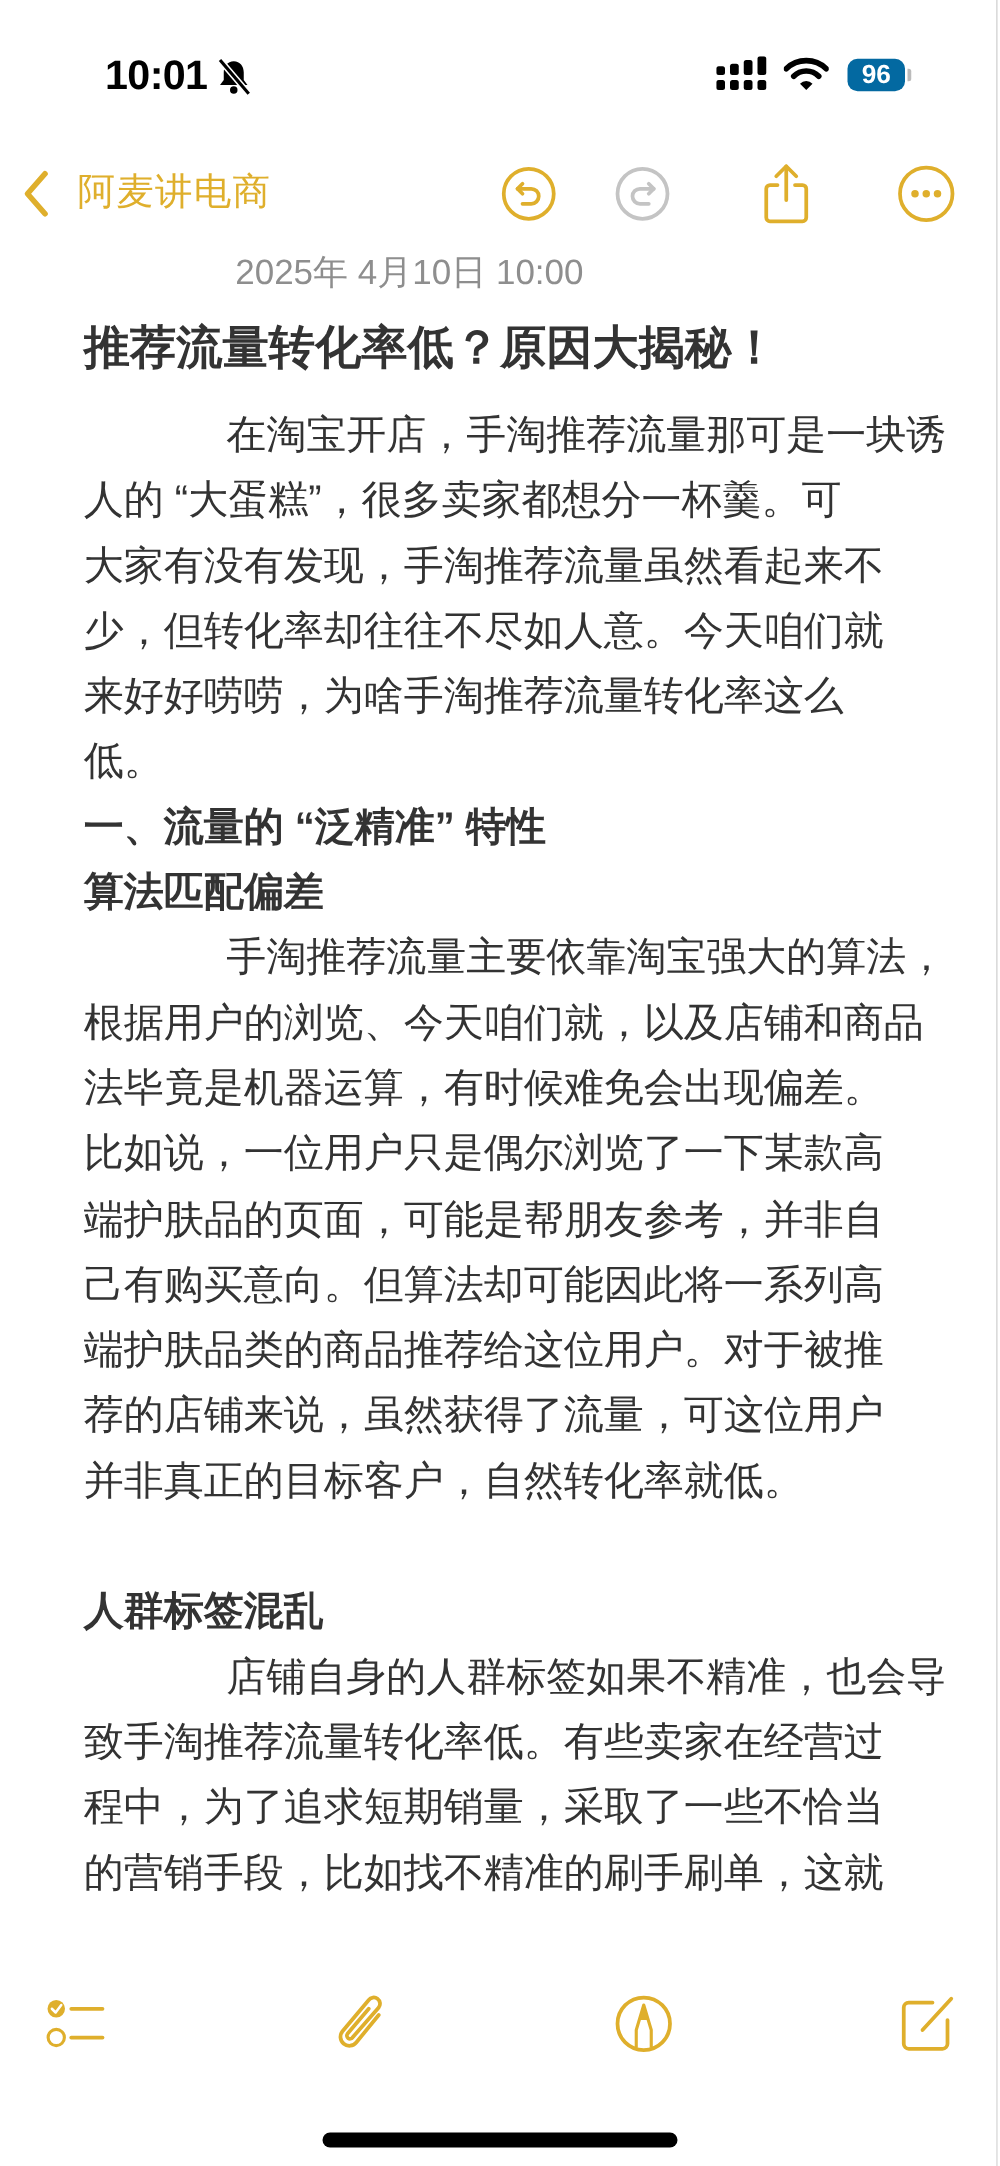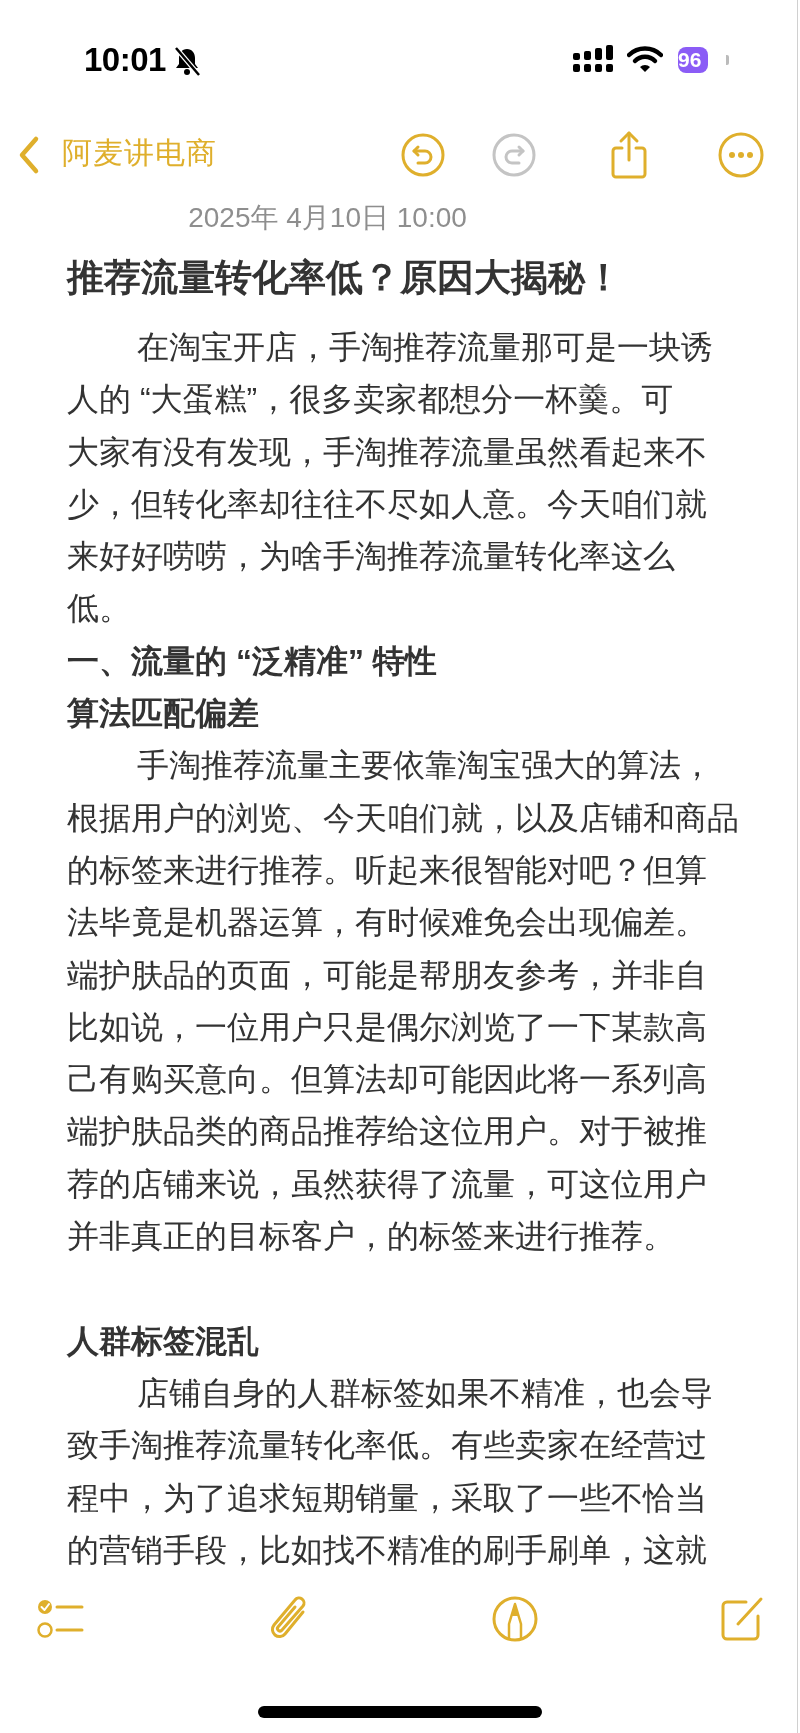--- a/index.html
+++ b/index.html
@@ -9,38 +9,38 @@
     font-family: "Liberation Sans", "DejaVu Sans", sans-serif;
     color: #333333;
   }
   .edge-line { position: absolute; left: 797px; top: 0; width: 1px; height: 1733px; background: #d0d0d0; }
 
   
   .status-time { position: absolute; left: 84px; top: 40px; font-size: 33px; font-weight: bold; color: #000; letter-spacing: -0.5px; line-height: 40px; }
   .bell { position: absolute; left: 170px; top: 46px; width: 34px; height: 30px; }
   .signal { position: absolute; left: 573px; top: 45px; width: 42px; height: 28px; }
   .wifi { position: absolute; left: 627px; top: 45px; width: 36px; height: 28px; }
-  .battery { position: absolute; left: 678px; top: 47px; width: 30px; height: 26px; background: #8b5cf6; border-radius: 8px; color: #fff; font-size: 21px; font-weight: bold; line-height: 26px; }
+  .battery { position: absolute; left: 678px; top: 47px; width: 46px; height: 26px; background: #0369a1; border-radius: 8px; color: #fff; font-size: 21px; font-weight: bold; text-align: center; line-height: 26px; }
   .battery-nub { position: absolute; left: 726px; top: 55px; width: 3px; height: 10px; background: #bbb; border-radius: 0 2px 2px 0; }
 
   
   .nav-back { position: absolute; left: 14px; top: 133px; height: 44px; display: flex; align-items: flex-start; color: #DFAF2C; cursor: pointer; }
   .nav-back svg { width: 30px; height: 44px; }
   .nav-back-label { font-size: 30px; margin-left: 18px; color: #DFAF2C; letter-spacing: 1px; }
   .nav-icon { position: absolute; top: 130px; width: 50px; height: 50px; cursor: pointer; }
   .nav-icon svg { width: 50px; height: 50px; }
 
   .note-date { position: absolute; left: 0; width: 655px; top: 200px; text-align: center; font-size: 28px; color: #8e8e8e; line-height: 36px; }
 
   
   .note { position: absolute; left: 55px; top: 254px; width: 690px; margin-left: 12px; }
   .line { display: block; font-size: 32px; line-height: 52.3px; white-space: nowrap; color: #333; }
   .title { font-size: 37px; font-weight: bold; line-height: 48px; color: #333; margin-bottom: 19px; white-space: nowrap; }
   .heading { font-weight: bold; }
-  .indent { padding-left: 70px; }
+  .indent { padding-left: 70px; text-align: right; }
   .blank { height: 52.3px; }
 
   
   .fade { position: absolute; left: 0; top: 1568px; width: 797px; height: 165px; background: rgba(255,255,255,0.88); }
   .tool { position: absolute; top: 1594px; width: 50px; height: 50px; cursor: pointer; }
   .tool svg { width: 50px; height: 50px; }
   .home-bar { position: absolute; left: 258px; top: 1706px; width: 284px; height: 12px; background: #000; border-radius: 6px; }
 </style>
 </head>
 <body>
@@ -122,28 +122,27 @@
     <span class="line">来好好唠唠，为啥手淘推荐流量转化率这么</span>
     <span class="line">低。</span>
   </div>
 
   <span class="line heading">一、流量的 “泛精准” 特性</span>
   <span class="line heading">算法匹配偏差</span>
 
   <div>
     <span class="line indent">手淘推荐流量主要依靠淘宝强大的算法，</span>
     <span class="line">根据用户的浏览、今天咱们就，以及店铺和商品</span>
-    <span class="line">的标签来进行推荐。听起来很智能对吧？但算</span>
     <span class="line">法毕竟是机器运算，有时候难免会出现偏差。</span>
+    <span class="line">比如说，一位用户只是偶尔浏览了一下某款高</span>
     <span class="line">端护肤品的页面，可能是帮朋友参考，并非自</span>
-    <span class="line">比如说，一位用户只是偶尔浏览了一下某款高</span>
     <span class="line">己有购买意向。但算法却可能因此将一系列高</span>
     <span class="line">端护肤品类的商品推荐给这位用户。对于被推</span>
     <span class="line">荐的店铺来说，虽然获得了流量，可这位用户</span>
-    <span class="line">并非真正的目标客户，的标签来进行推荐。</span>
+    <span class="line">并非真正的目标客户，自然转化率就低。</span>
   </div>
 
   <div class="blank"></div>
 
   <span class="line heading">人群标签混乱</span>
 
   <div>
     <span class="line indent">店铺自身的人群标签如果不精准，也会导</span>
     <span class="line">致手淘推荐流量转化率低。有些卖家在经营过</span>
     <span class="line">程中，为了追求短期销量，采取了一些不恰当</span>

